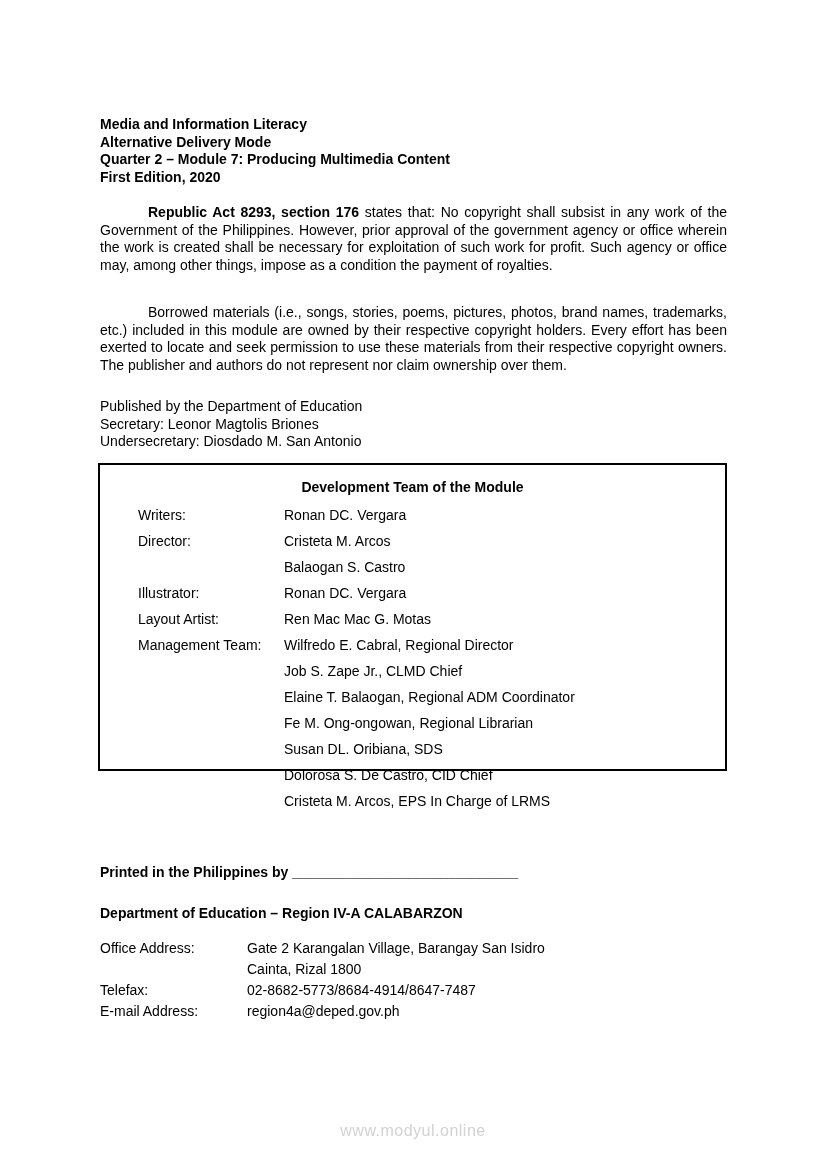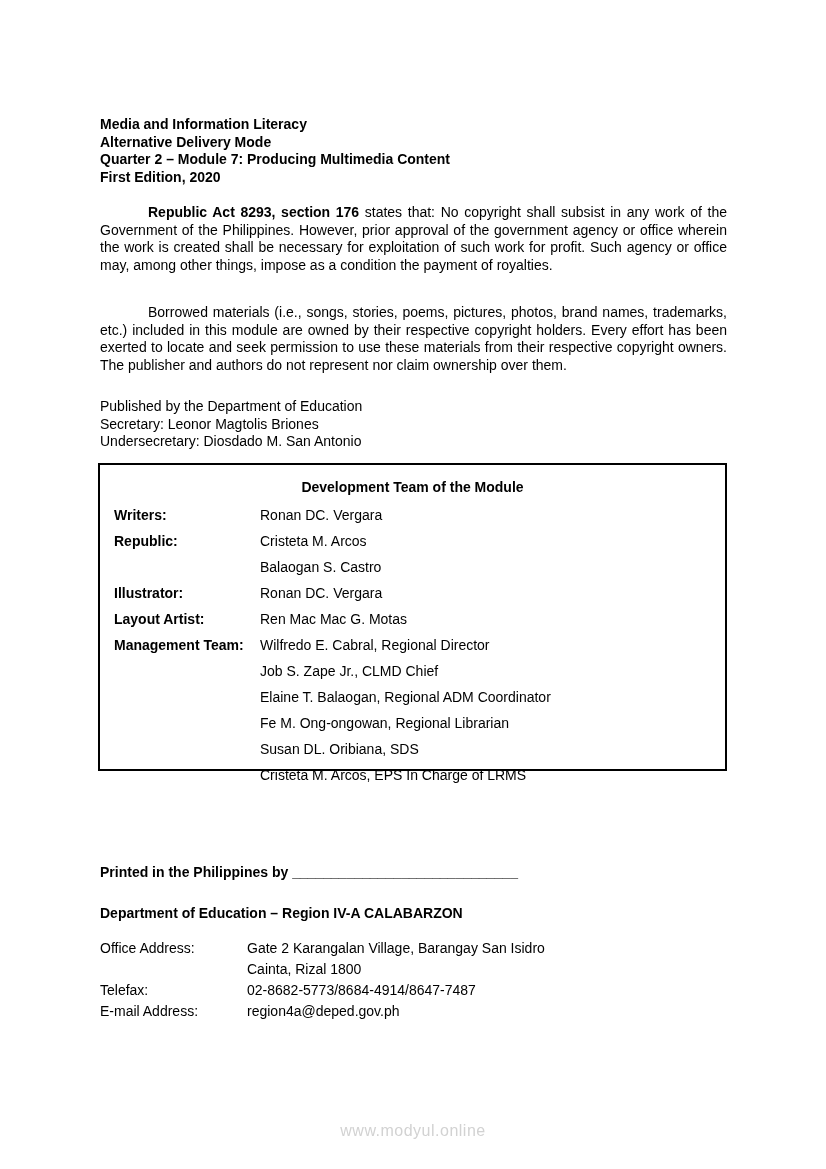--- a/index.html
+++ b/index.html
@@ -29,21 +29,21 @@
   .devbox {
     position: absolute;
     left: 98px; top: 463px;
     width: 629px; height: 308px;
     border: 2.5px solid #000000;
     padding: 14px 14px 0 14px;
   }
   .devtitle { text-align: center; font-weight: bold; line-height: 17.5px; }
   .devrows { margin-top: 5px; }
   .devrow { display: flex; line-height: 26px; }
-  .devlabel { font-weight: bold; flex: 0 0 auto; min-width: 146px; white-space: pre; }
+  .devlabel { font-weight: normal; flex: 0 0 auto; min-width: 146px; white-space: pre; margin-left: 24px; }
   .devvalue { white-space: pre; }
 
   .printed { top: 864px; font-weight: bold; line-height: 17.5px; }
   .dept { top: 905px; font-weight: bold; line-height: 17.5px; }
 
   .contact { top: 938px; }
   .contactrow { display: flex; line-height: 21px; }
   .contactlabel { flex: 0 0 auto; min-width: 147px; }
 
   .watermark {
@@ -75,21 +75,21 @@
 </div>
 
 <div class="devbox">
   <div class="devtitle">Development Team of the Module</div>
   <div class="devrows">
     <div class="devrow">
       <span class="devlabel">Writers:</span>
         <span class="devvalue">Ronan DC. Vergara</span>
     </div>
     <div class="devrow">
-      <span class="devlabel">Republic:</span>
+      <span class="devlabel">Director:</span>
         <span class="devvalue">Cristeta M. Arcos</span>
     </div>
     <div class="devrow">
       <span class="devlabel"></span>
         <span class="devvalue">Balaogan S. Castro</span>
     </div>
     <div class="devrow">
       <span class="devlabel">Illustrator:</span>
         <span class="devvalue">Ronan DC. Vergara</span>
     </div>
@@ -112,20 +112,24 @@
     <div class="devrow">
       <span class="devlabel"></span>
         <span class="devvalue">Fe M. Ong-ongowan, Regional Librarian</span>
     </div>
     <div class="devrow">
       <span class="devlabel"></span>
         <span class="devvalue">Susan DL. Oribiana, SDS</span>
     </div>
     <div class="devrow">
       <span class="devlabel"></span>
+        <span class="devvalue">Dolorosa S. De Castro, CID Chief</span>
+    </div>
+    <div class="devrow">
+      <span class="devlabel"></span>
         <span class="devvalue">Cristeta M. Arcos, EPS In Charge of LRMS</span>
     </div>
   </div>
 </div>
 
 <div class="abs printed"><span>Printed in the Philippines by</span> <span>_____________________________</span></div>
 
 <div class="abs dept">Department of Education – Region IV-A CALABARZON</div>
 
 <div class="abs contact">

